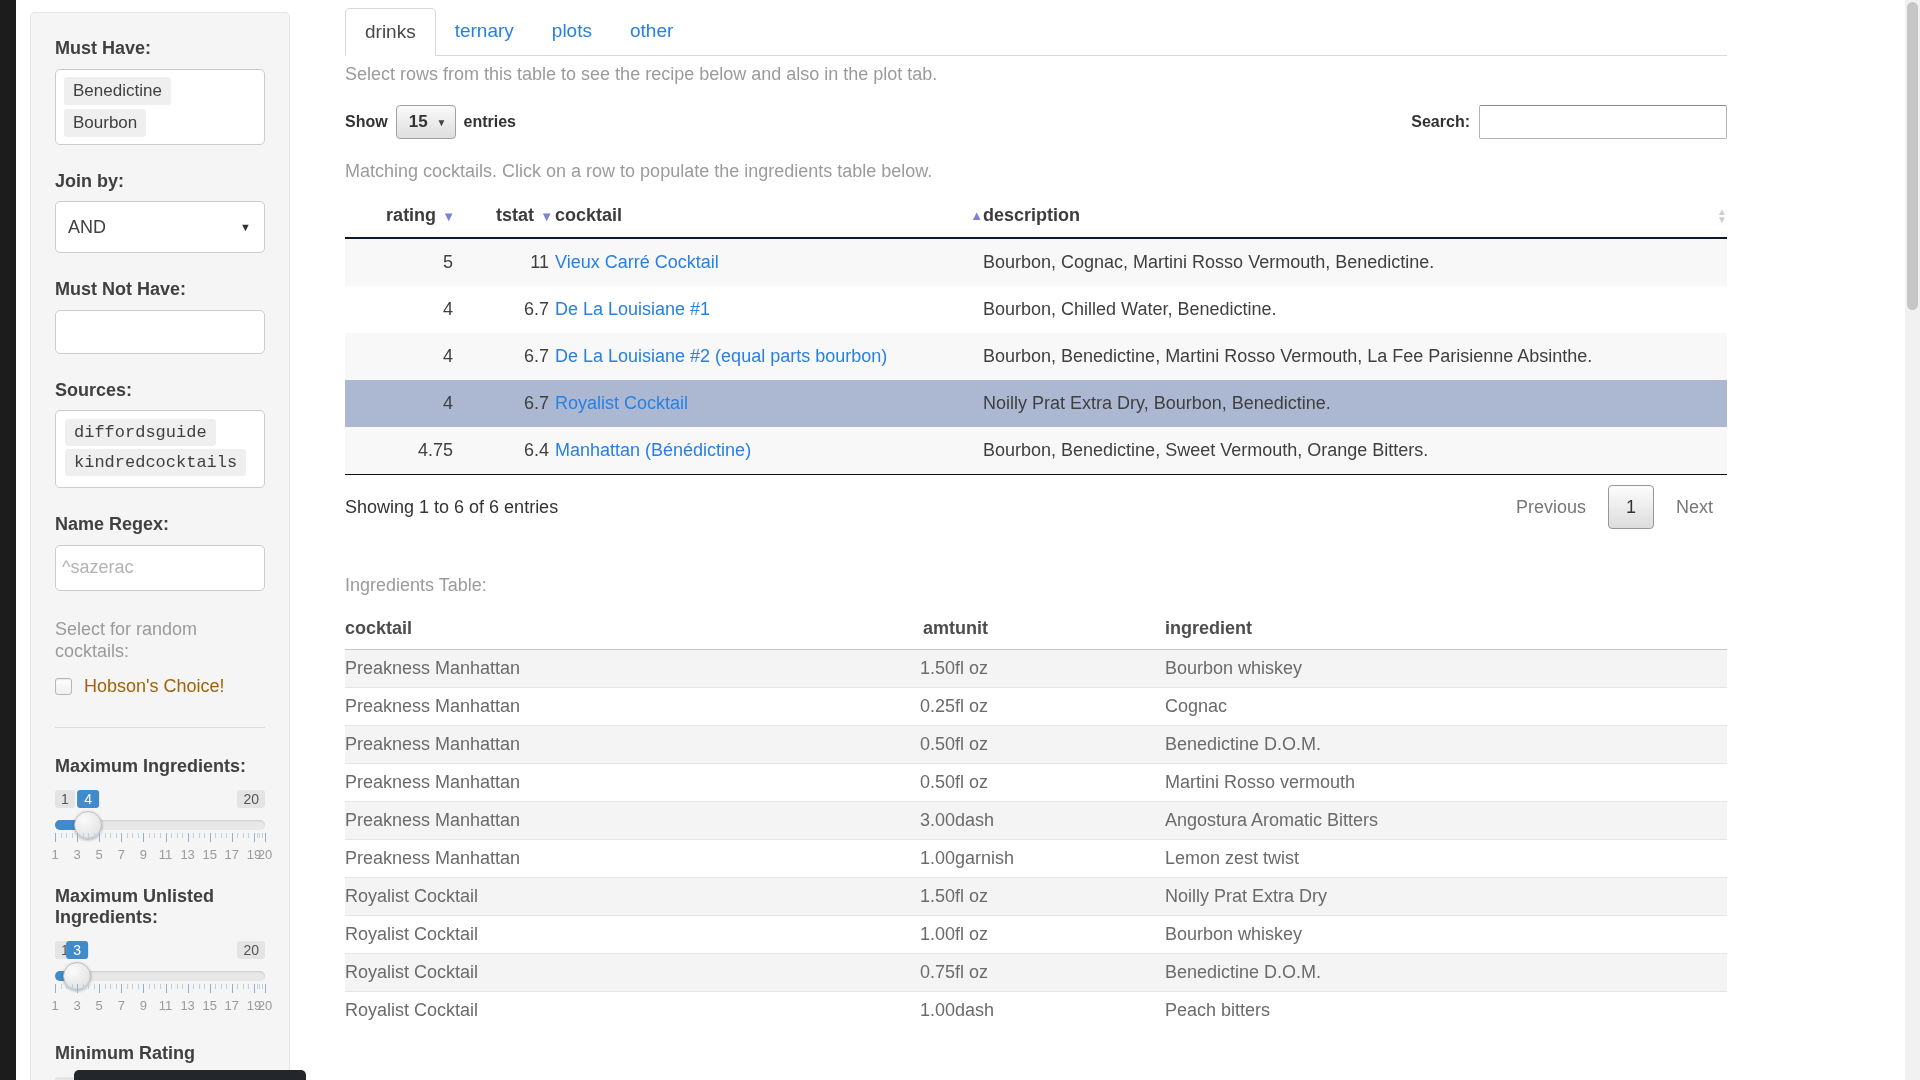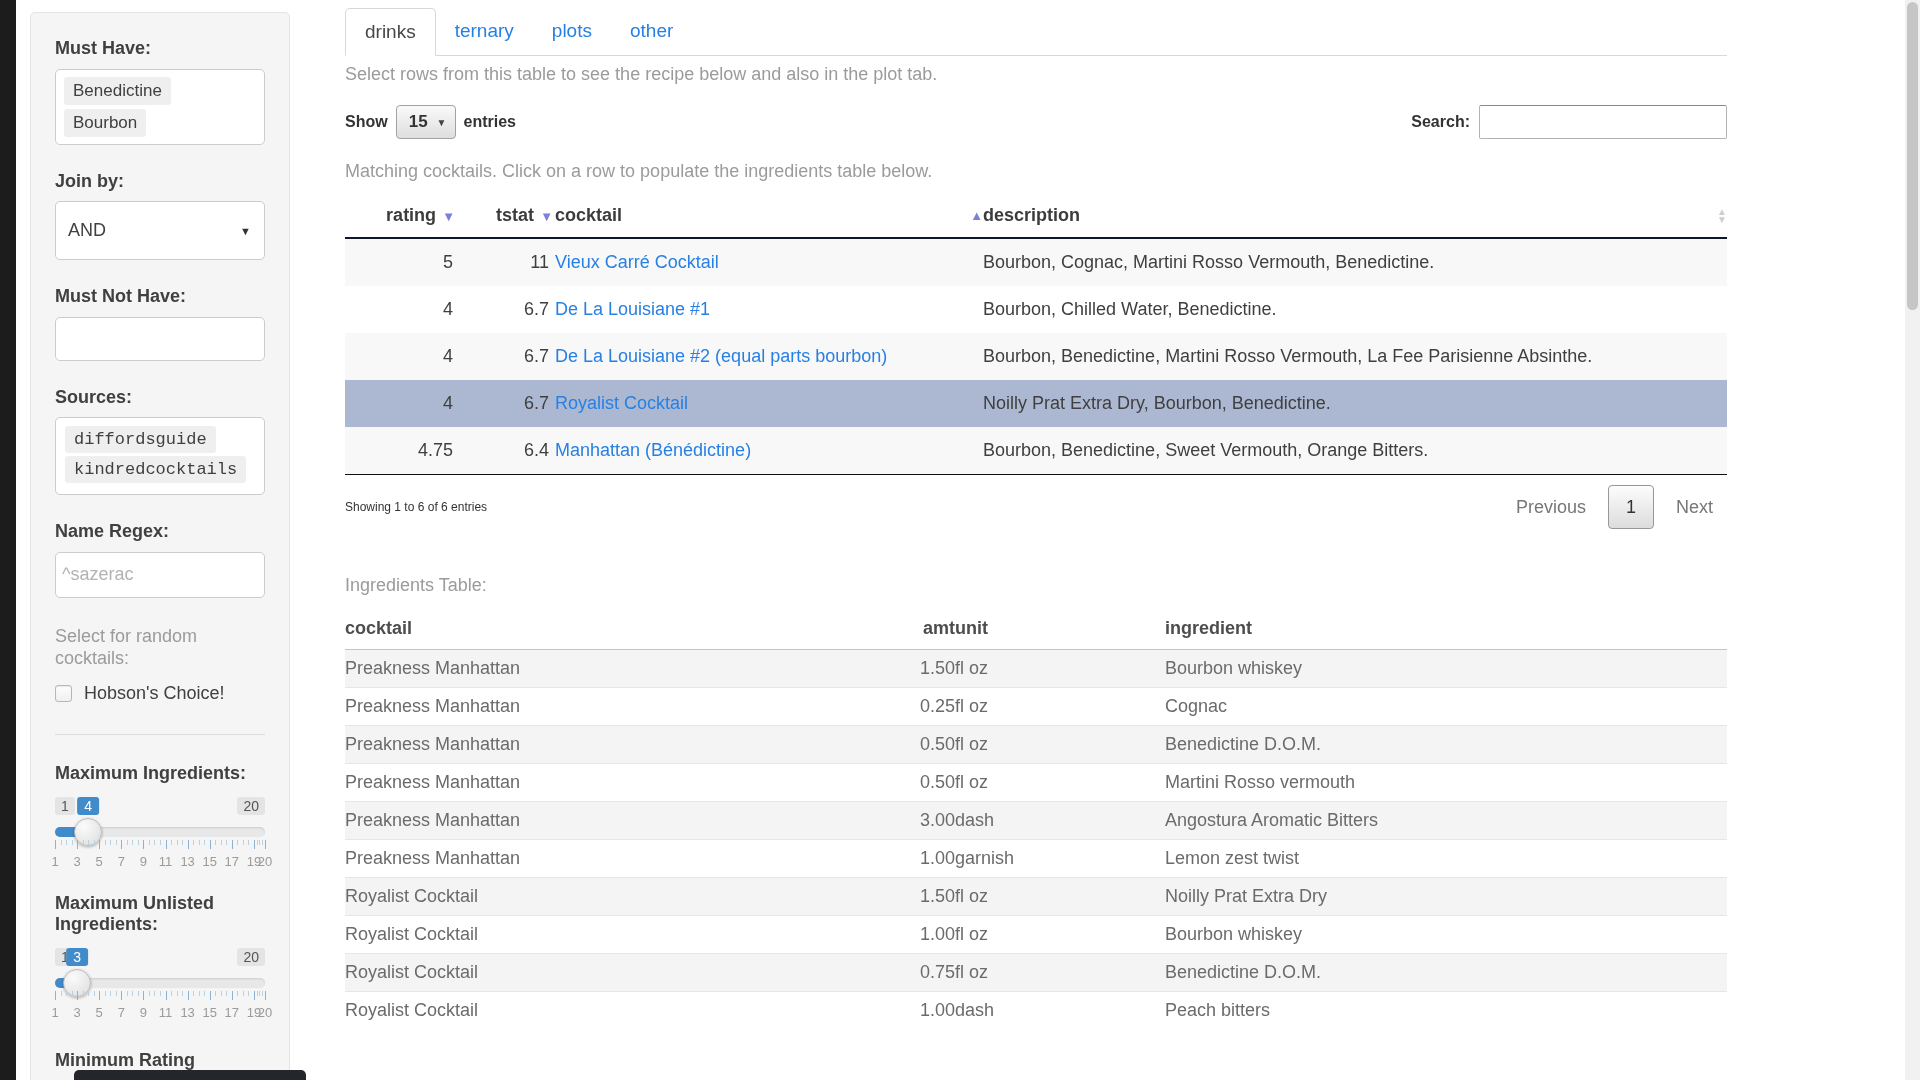--- a/index.html
+++ b/index.html
@@ -13,29 +13,29 @@
   
   .sidebar{position:absolute;left:30px;top:12px;width:260px;height:1090px;background:#f5f5f5;
     border:1px solid #e3e3e3;border-radius:5px;padding:24px 24px;}
   .ctl-label{font-weight:bold;font-size:18px;color:#404040;margin:26px 0 9px;line-height:1.2;}
   .ctl-label.first{margin-top:1px;}
   .muted-label{color:#9b9b9b;font-weight:normal;}
   .box{background:#fff;border:1px solid #ccc;border-radius:5px;padding:5px 6px;min-height:44px;width:100%;}
   .tag{display:inline-block;background:#efefef;border-radius:3px;padding:4px 9px;font-size:17px;color:#404040;margin:2px 2px;}
   .sources-box{min-height:78px;font-family:Liberation Mono, monospace;}
   .sources-box .tag{display:table;margin:3px 3px;}
-  .select{position:relative;display:flex;align-items:center;height:59px;background:#fff;border:1px solid #ccc;border-radius:5px;
+  .select{position:relative;display:flex;align-items:center;height:52px;background:#fff;border:1px solid #ccc;border-radius:5px;
     padding:0 12px;font-size:18px;color:#404040;}
   .select .caret{position:absolute;right:13px;font-size:11px;color:#333;}
   input.text{height:46px;font-size:18px;font-family:"Liberation Sans",sans-serif;color:#404040;outline:none;}
   input.text::placeholder{color:#b3b3b3;}
   .check-row{display:flex;align-items:center;margin:14px 0 4px;}
   .checkbox{width:17px;height:17px;border:1px solid #b7b7b7;border-radius:3px;background:linear-gradient(#fdfdfd,#f0f0f0);
     box-shadow:inset 0 1px 1px rgba(0,0,0,.08);}
-  .check-row span.lbl{font-size:18px;color:#404040;margin-left:12px;}
+  .check-row span.lbl{font-size:18px;color:#a16207;margin-left:12px;}
   .divider{border-top:1px solid #dcdcdc;margin:30px 0 2px;}
   
   .irs{position:relative;height:78px;margin-top:12px;}
   .irs-min,.irs-max{position:absolute;top:0;font-size:14px;color:#555;background:#e4e4e4;border-radius:3px;padding:1px 6px;}
   .irs-min{left:0}.irs-max{right:0}
   .irs-value{position:absolute;top:0;transform:translateX(-50%);font-size:14px;color:#fff;background:#428bca;border-radius:3px;padding:1px 7px;}
   .irs-track{position:absolute;top:30px;left:0;right:0;height:10px;background:#e8e8e8;border-radius:6px;
     box-shadow:inset 0 1px 2px rgba(0,0,0,.12);}
   .irs-fill{position:absolute;top:30px;left:0;height:10px;background:#428bca;border-radius:6px 0 0 6px;}
   .irs-handle{position:absolute;top:21px;width:28px;height:28px;border-radius:50%;transform:translateX(-50%);
@@ -71,21 +71,21 @@
   .sort-both{display:inline-flex;flex-direction:column;line-height:8px;font-size:10px;color:#cfcfcf;}
   .ctable td{font-size:18px;color:#3f3f3f;padding:13px 0;overflow:hidden;white-space:nowrap;}
   .ctable tbody tr:nth-child(odd){background:#f8f8f8;}
   .ctable tbody tr.selected{background:#acb8d2;}
   .ctable tbody{border-bottom:1px solid #111;}
   .ctable a{color:#2780e3;text-decoration:none;}
   td.pad-r4{padding-right:4px;}  td.pad-r6{padding-right:6px;}
   .pad-l20{padding-left:20px;}   .pad-l17{padding-left:17px;}
   th.pad-r2{padding-right:2px;}
   .footerbar{display:flex;justify-content:space-between;align-items:center;margin-top:10px;}
-  .info{font-size:12px;color:#333;}
+  .info{font-size:18px;color:#333;}
   .pager{display:flex;align-items:center;}
   .page-btn{font-size:18px;color:#777;padding:9px 14px;cursor:pointer;}
   .page-num{font-size:18px;color:#333;width:46px;height:44px;display:flex;align-items:center;justify-content:center;
     border:1px solid #979797;border-radius:4px;background:linear-gradient(#fdfdfd,#dcdcdc);margin:0 8px;cursor:pointer;}
   
   .ing-label{margin-top:46px;}
   .itable{margin-top:12px;}
   .itable th{font-size:18px;color:#4d4d4d;text-align:left;padding:10px 0;border-bottom:1px solid #c5c5c5;}
   .itable th.num,.itable td.num{text-align:right;}
   .itable td{font-size:18px;color:#6b6b6b;padding:8px 0;border-top:1px solid #e6e6e6;white-space:nowrap;overflow:hidden;}

